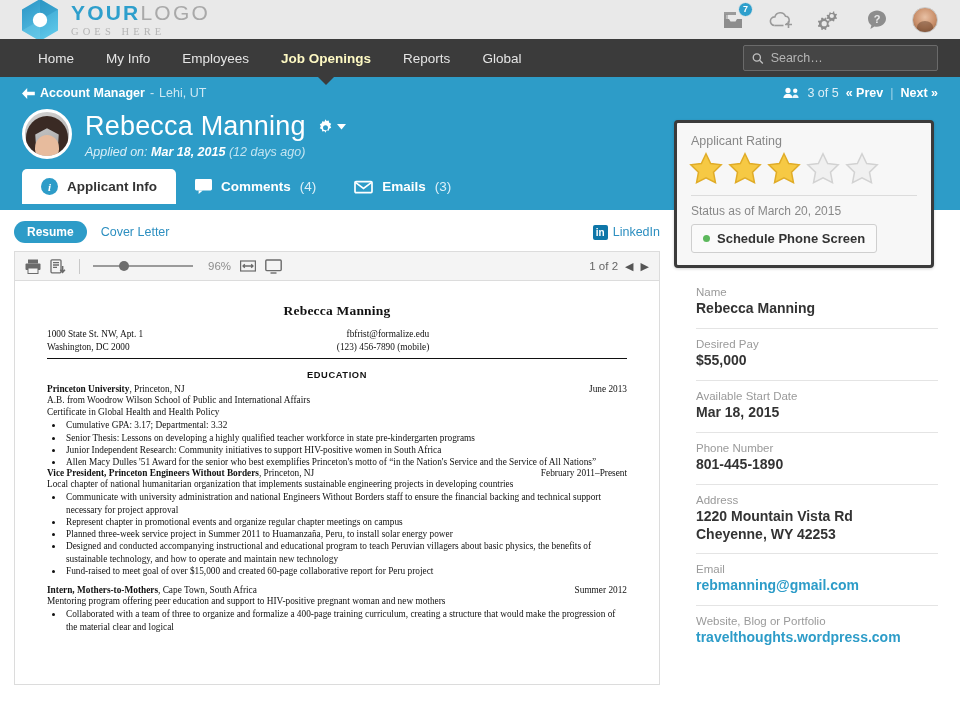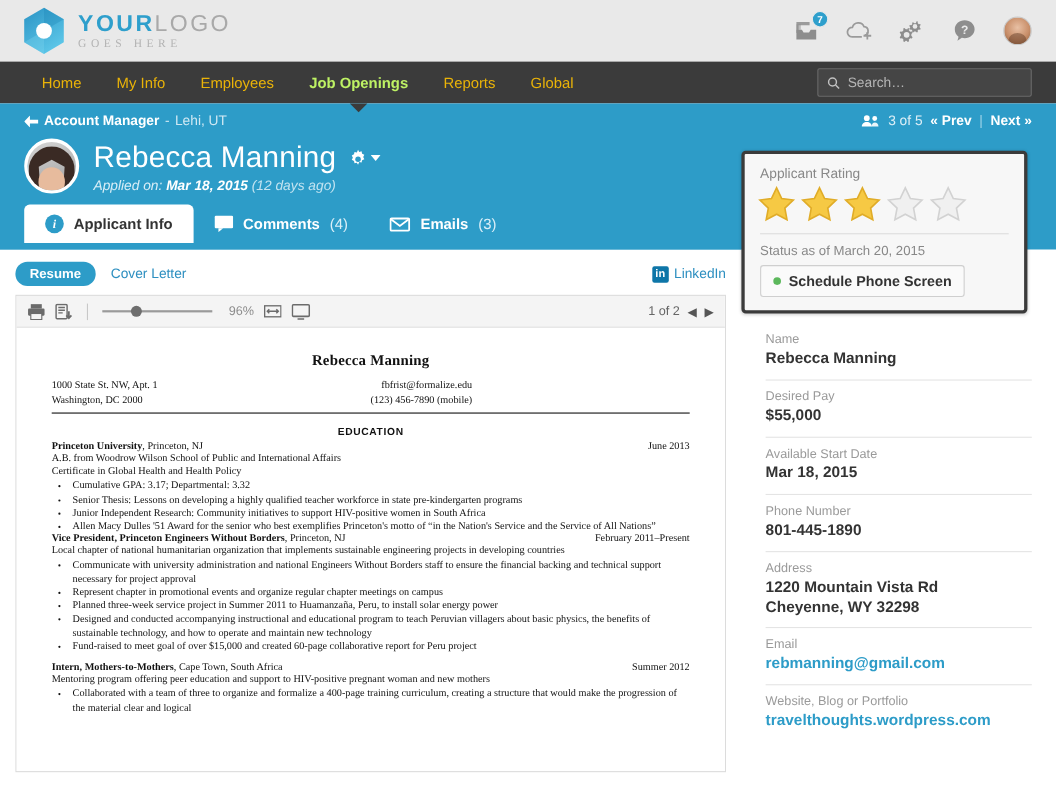--- a/index.html
+++ b/index.html
@@ -6,21 +6,21 @@
   html, body { width: 960px; height: 720px; overflow: hidden; }
   body {
     font-family: "Liberation Sans", sans-serif;
     background: #ffffff;
     color: #333;
     font-size: 13px;
   }
 
   
   .topbar {
-    height: 56px;
+    height: 39px;
     background: #e9e9e9;
     display: flex;
     align-items: center;
     padding: 0 22px 0 20px;
     position: relative;
   }
   .logo-wrap { display: flex; align-items: center; gap: 11px; }
   .logo-hex { width: 40px; height: 44px; position: relative; }
   .logo-text { line-height: 1; padding-top: 1px; }
   .logo-main { font-size: 21px; letter-spacing: 2.2px; font-weight: 400; }
@@ -53,23 +53,23 @@
     background: rgba(90,55,35,.45);
   }
 
   
   .nav {
     height: 38px; background: #3b3b3b; display: flex; align-items: stretch;
     padding-left: 22px; position: relative;
   }
   .nav-item {
     display: flex; align-items: center; padding: 0 16px;
-    color: #eab308; font-size: 13.5px; cursor: pointer; position: relative;
-  }
-  .nav-item.active { color: #bef264; font-weight: 700; text-align: center; }
+    color: #e5e5e5; font-size: 13.5px; cursor: pointer; position: relative;
+  }
+  .nav-item.active { color: #fef9c3; font-weight: 700; text-align: center; }
   .nav-item.active::after {
     content: ''; position: absolute; bottom: -8px; left: 50%;
     transform: translateX(-50%);
     border-left: 8px solid transparent; border-right: 8px solid transparent;
     border-top: 8px solid #3b3b3b; z-index: 3;
   }
   .search-box {
     position: absolute; right: 22px; top: 6px;
     width: 195px; height: 26px; background: #454545;
     border: 1px solid #6a6a6a; border-radius: 2px;
@@ -541,21 +541,21 @@
         <div class="f-label">Available Start Date</div>
         <div class="f-value">Mar 18, 2015</div>
       </div>
       <div class="field">
         <div class="f-label">Phone Number</div>
         <div class="f-value">801-445-1890</div>
       </div>
       <div class="field">
         <div class="f-label">Address</div>
         <div class="f-value" style="white-space:pre-line">1220 Mountain Vista Rd
-Cheyenne, WY 32298</div>
+Cheyenne, WY 42253</div>
       </div>
       <div class="field">
         <div class="f-label">Email</div>
         <div class="f-value link">rebmanning@gmail.com</div>
       </div>
       <div class="field">
         <div class="f-label">Website, Blog or Portfolio</div>
         <div class="f-value link">travelthoughts.wordpress.com</div>
       </div>
     </div>

